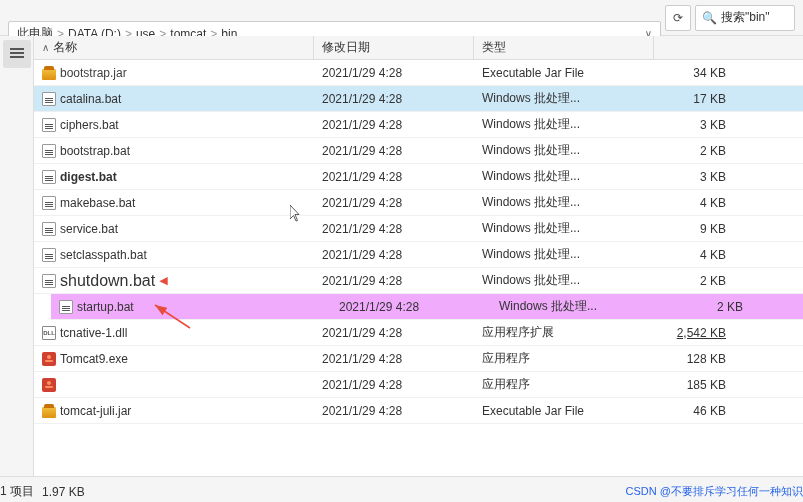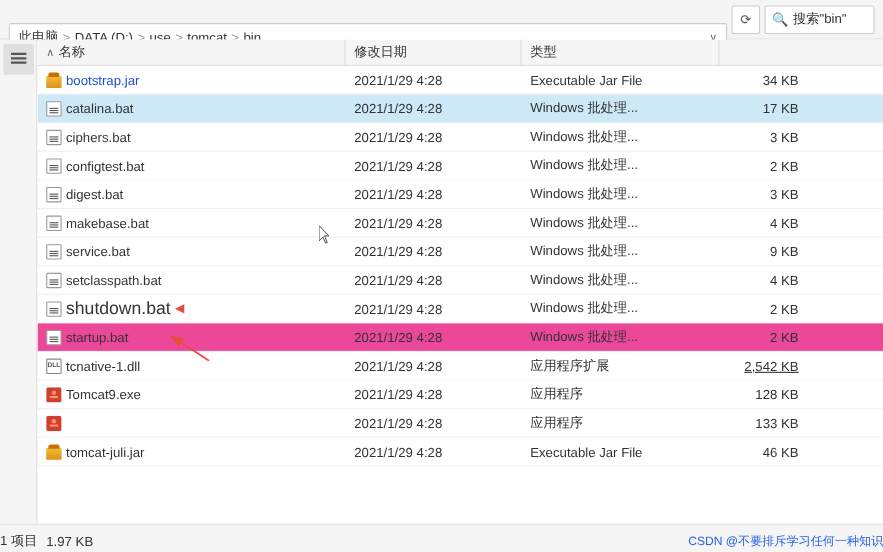--- a/index.html
+++ b/index.html
@@ -270,21 +270,21 @@
       </div>
     </div>
 
     <div class="file-list" id="file-list">
     <div class="file-row">
           <div class="file-cell col-name">
             <div style="position:relative;width:14px;height:14px;flex-shrink:0;margin-right:4px;">
       <div style="width:14px;height:11px;background:linear-gradient(180deg,#f0c040,#e09010);border-radius:1px;position:absolute;bottom:0;"></div>
       <div style="width:10px;height:4px;background:#c87000;border-radius:2px 2px 0 0;position:absolute;top:0;left:2px;"></div>
     </div>
-            <span style="font-size:12px;color:#1d4ed8;">bootstrap.jar</span>
+            <span style="font-size:12px;color:#404040;">bootstrap.jar</span>
           </div>
           <div class="file-cell col-date">2021/1/29 4:28</div>
           <div class="file-cell col-type">Executable Jar File</div>
           <div class="file-cell col-size" style="justify-content: flex-end;">34 KB</div>
         </div>
         <div class="file-row selected" style="background: rgb(205, 232, 247);">
           <div class="file-cell col-name">
             <div style="width:14px;height:14px;background:white;border:1px solid #999;border-radius:1px;flex-shrink:0;margin-right:4px;display:flex;align-items:center;justify-content:center;">
       <div style="width:8px;height:1px;background:#555;box-shadow:0 2px 0 #555,0 4px 0 #555;"></div>
     </div>
@@ -303,32 +303,32 @@
           </div>
           <div class="file-cell col-date">2021/1/29 4:28</div>
           <div class="file-cell col-type">Windows 批处理...</div>
           <div class="file-cell col-size" style="justify-content: flex-end;">3 KB</div>
         </div>
         <div class="file-row">
           <div class="file-cell col-name">
             <div style="width:14px;height:14px;background:white;border:1px solid #999;border-radius:1px;flex-shrink:0;margin-right:4px;display:flex;align-items:center;justify-content:center;">
       <div style="width:8px;height:1px;background:#555;box-shadow:0 2px 0 #555,0 4px 0 #555;"></div>
     </div>
-            <span style="font-size:12px;color:#333;">configtest.bat</span>
+            <span style="font-size:12px;color:#333;">bootstrap.bat</span>
           </div>
           <div class="file-cell col-date">2021/1/29 4:28</div>
           <div class="file-cell col-type">Windows 批处理...</div>
           <div class="file-cell col-size" style="justify-content: flex-end;">2 KB</div>
         </div>
         <div class="file-row">
           <div class="file-cell col-name">
             <div style="width:14px;height:14px;background:white;border:1px solid #999;border-radius:1px;flex-shrink:0;margin-right:4px;display:flex;align-items:center;justify-content:center;">
       <div style="width:8px;height:1px;background:#555;box-shadow:0 2px 0 #555,0 4px 0 #555;"></div>
     </div>
-            <span style="font-size:12px;color:#333;">digest.bat</span>
+            <span style="font-size:12px;color:#333;font-weight:bold;">digest.bat</span>
           </div>
           <div class="file-cell col-date">2021/1/29 4:28</div>
           <div class="file-cell col-type">Windows 批处理...</div>
           <div class="file-cell col-size" style="justify-content: flex-end;">3 KB</div>
         </div>
         <div class="file-row">
           <div class="file-cell col-name">
             <div style="width:14px;height:14px;background:white;border:1px solid #999;border-radius:1px;flex-shrink:0;margin-right:4px;display:flex;align-items:center;justify-content:center;">
       <div style="width:8px;height:1px;background:#555;box-shadow:0 2px 0 #555,0 4px 0 #555;"></div>
     </div>
@@ -365,21 +365,21 @@
             <div style="width:14px;height:14px;background:white;border:1px solid #999;border-radius:1px;flex-shrink:0;margin-right:4px;display:flex;align-items:center;justify-content:center;">
       <div style="width:8px;height:1px;background:#555;box-shadow:0 2px 0 #555,0 4px 0 #555;"></div>
     </div>
             <span style="font-size:16px;color:#333;">shutdown.bat</span>
             <span style="color:#e74c3c;margin-left:4px;font-size:11px;">◀</span>
           </div>
           <div class="file-cell col-date">2021/1/29 4:28</div>
           <div class="file-cell col-type">Windows 批处理...</div>
           <div class="file-cell col-size" style="justify-content: flex-end;">2 KB</div>
         </div>
-        <div class="file-row selected" style="background: #ec4899;">
+        <div class="file-row selected" style="background: #f0abfc; margin-left: 17px;">
           <div class="file-cell col-name">
             <div style="width:14px;height:14px;background:white;border:1px solid #999;border-radius:1px;flex-shrink:0;margin-right:4px;display:flex;align-items:center;justify-content:center;">
       <div style="width:8px;height:1px;background:#555;box-shadow:0 2px 0 #555,0 4px 0 #555;"></div>
     </div>
             <span style="font-size:12px;color:#333;">startup.bat</span>
           </div>
           <div class="file-cell col-date">2021/1/29 4:28</div>
           <div class="file-cell col-type">Windows 批处理...</div>
           <div class="file-cell col-size" style="justify-content: flex-end;">2 KB</div>
         </div>
@@ -417,21 +417,21 @@
         <circle cx="7" cy="5" r="2" fill="#ff9060"></circle>
         <rect x="3" y="8" width="8" height="2" rx="1" fill="#ff9060"></rect>
         <rect x="4" y="10" width="2" height="3" fill="#d04030"></rect>
         <rect x="8" y="10" width="2" height="3" fill="#d04030"></rect>
       </svg>
     </div>
             <span style="font-size:16px;color:#a21caf;margin-top:44px;">Tomcat9w.exe</span>
           </div>
           <div class="file-cell col-date">2021/1/29 4:28</div>
           <div class="file-cell col-type">应用程序</div>
-          <div class="file-cell col-size" style="justify-content: flex-end;">133 KB</div>
+          <div class="file-cell col-size" style="justify-content: flex-end;">185 KB</div>
         </div>
         <div class="file-row">
           <div class="file-cell col-name">
             <div style="position:relative;width:14px;height:14px;flex-shrink:0;margin-right:4px;">
       <div style="width:14px;height:11px;background:linear-gradient(180deg,#f0c040,#e09010);border-radius:1px;position:absolute;bottom:0;"></div>
       <div style="width:10px;height:4px;background:#c87000;border-radius:2px 2px 0 0;position:absolute;top:0;left:2px;"></div>
     </div>
             <span style="font-size:12px;color:#333;">tomcat-juli.jar</span>
           </div>
           <div class="file-cell col-date">2021/1/29 4:28</div>

